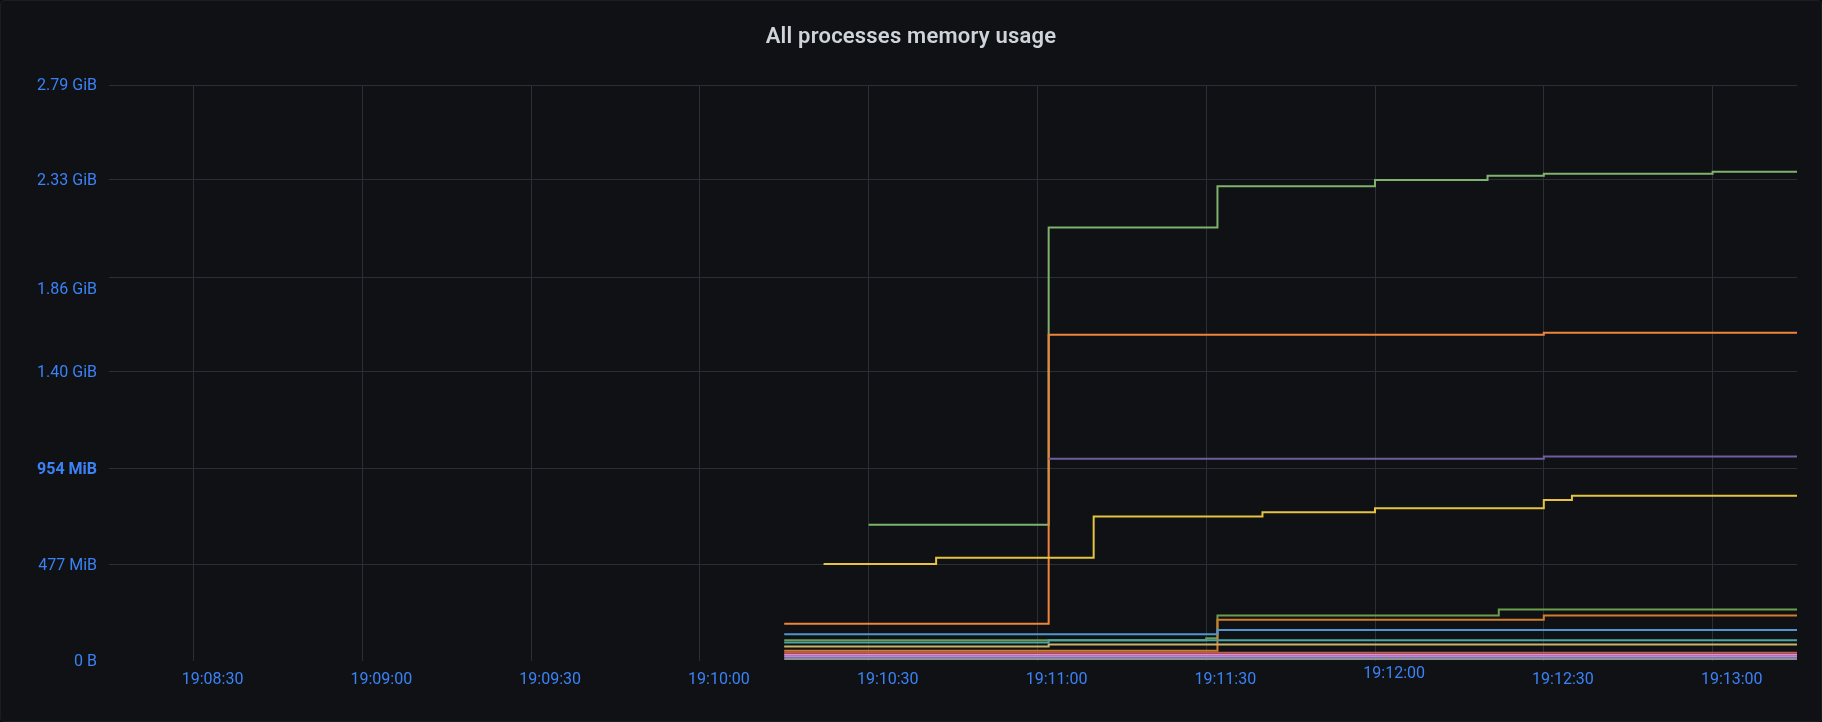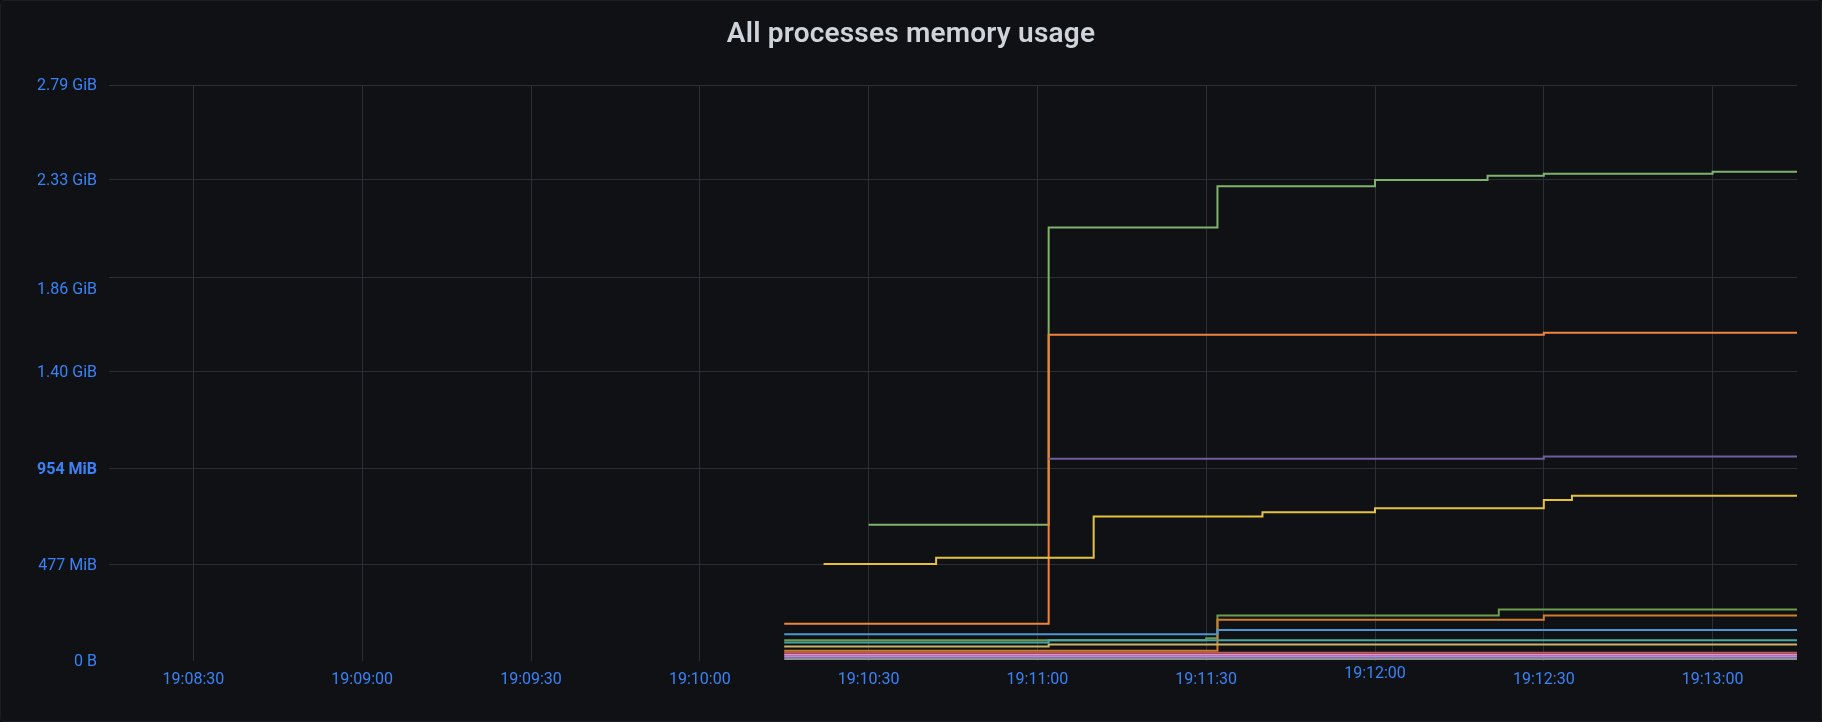--- a/index.html
+++ b/index.html
@@ -16,38 +16,38 @@
     position: relative;
     box-sizing: border-box;
     width: 1822px;
     height: 722px;
     background: #0f1114;
     border: 1px solid #1a1d22;
     border-radius: 4px;
   }
   .title {
     text-align: center;
-    font-size: 28px;
+    font-size: 22px;
     font-weight: 600;
     color: #cfd4db;
-    padding-top: 15px;
+    padding-top: 22px;
     letter-spacing: 0.2px;
   }
   .plot-area {
     position: absolute;
     
   }
   .axis-label {
     position: absolute;
     font-size: 16px;
     color: #3b82f6;
     white-space: nowrap;
   }
   .y-label { text-align: right; }
-  .x-label { text-align: center; }
+  .x-label { text-align: right; }
   svg.chart-svg {
     position: absolute;
     left: 0; top: 0;
   }
   .grid-line {
     stroke: #2a2e35;
     stroke-width: 1;
     shape-rendering: crispEdges;
   }
   .series-line {

